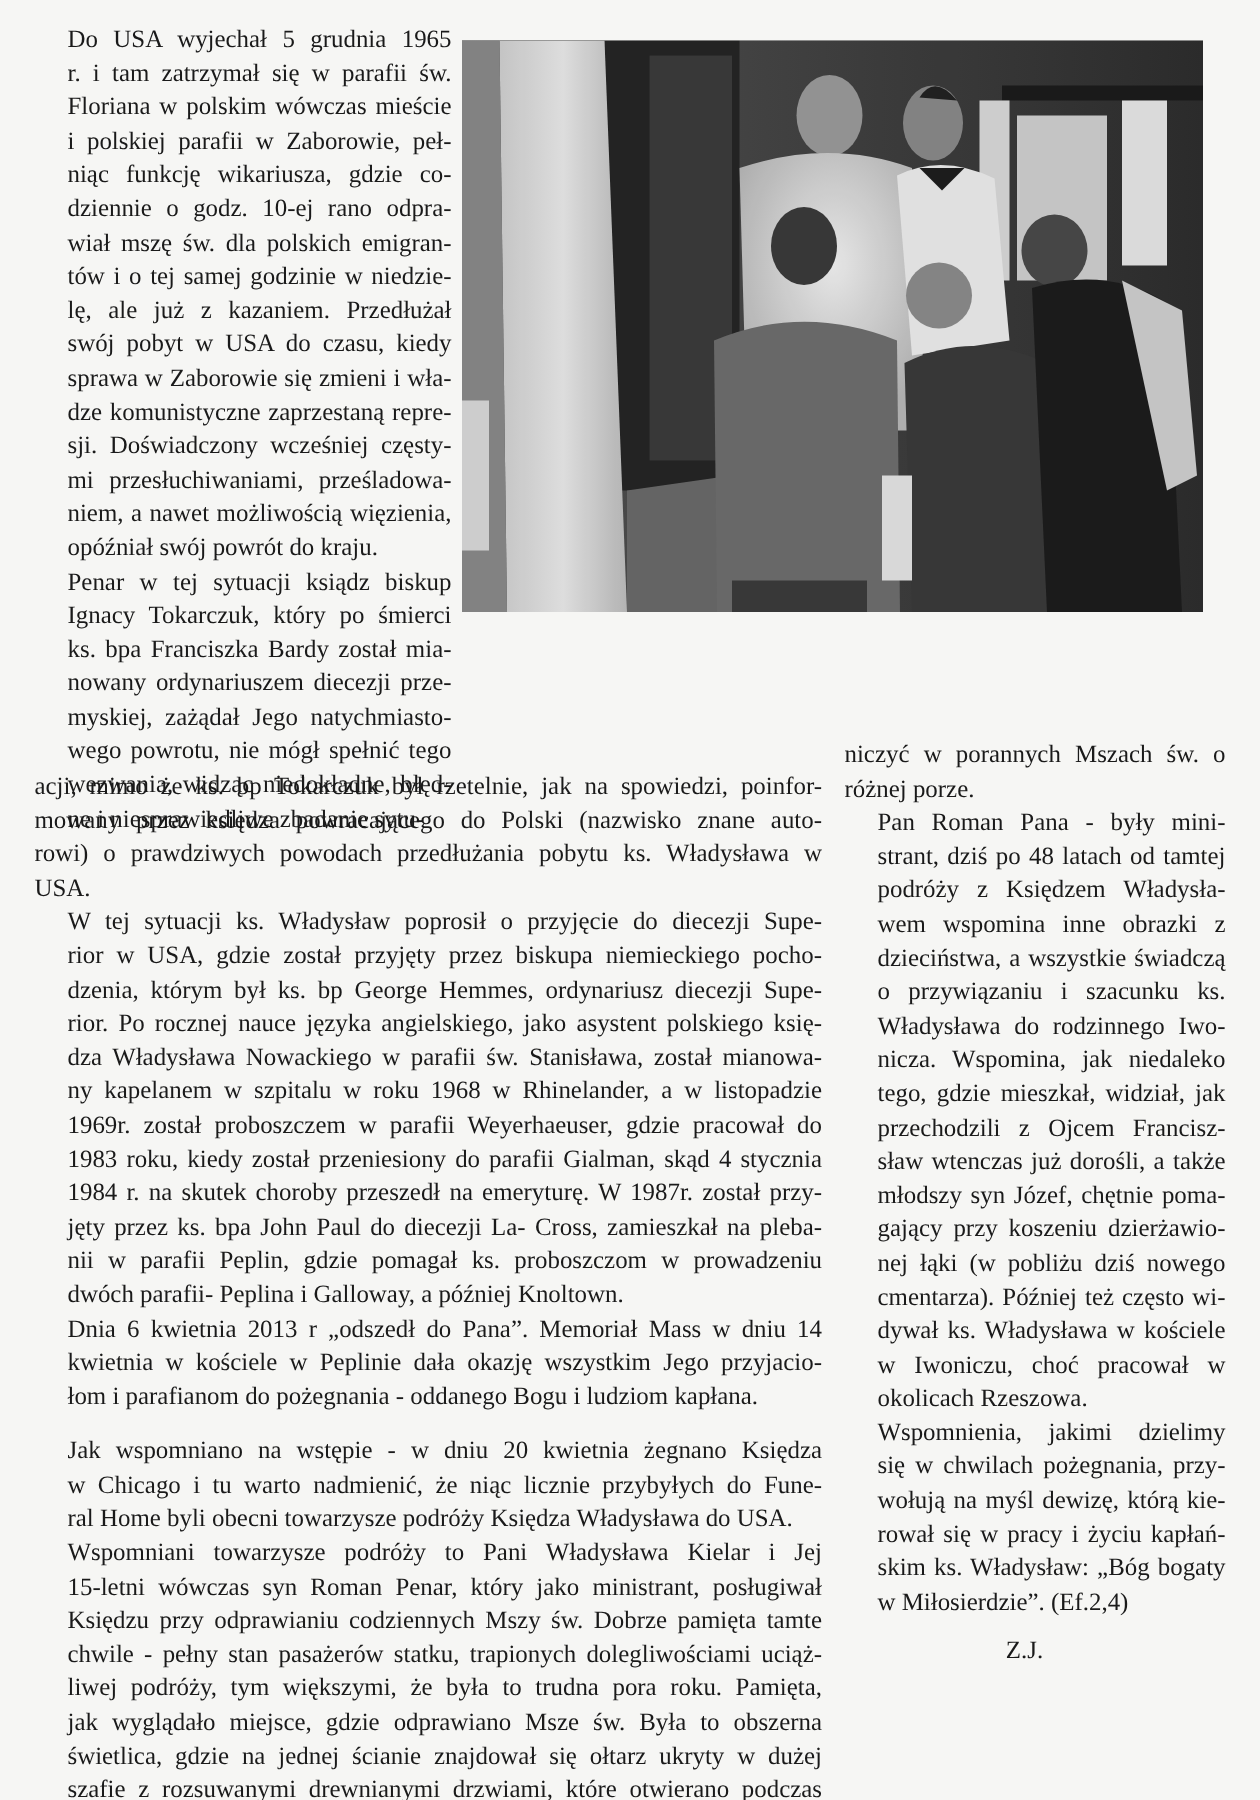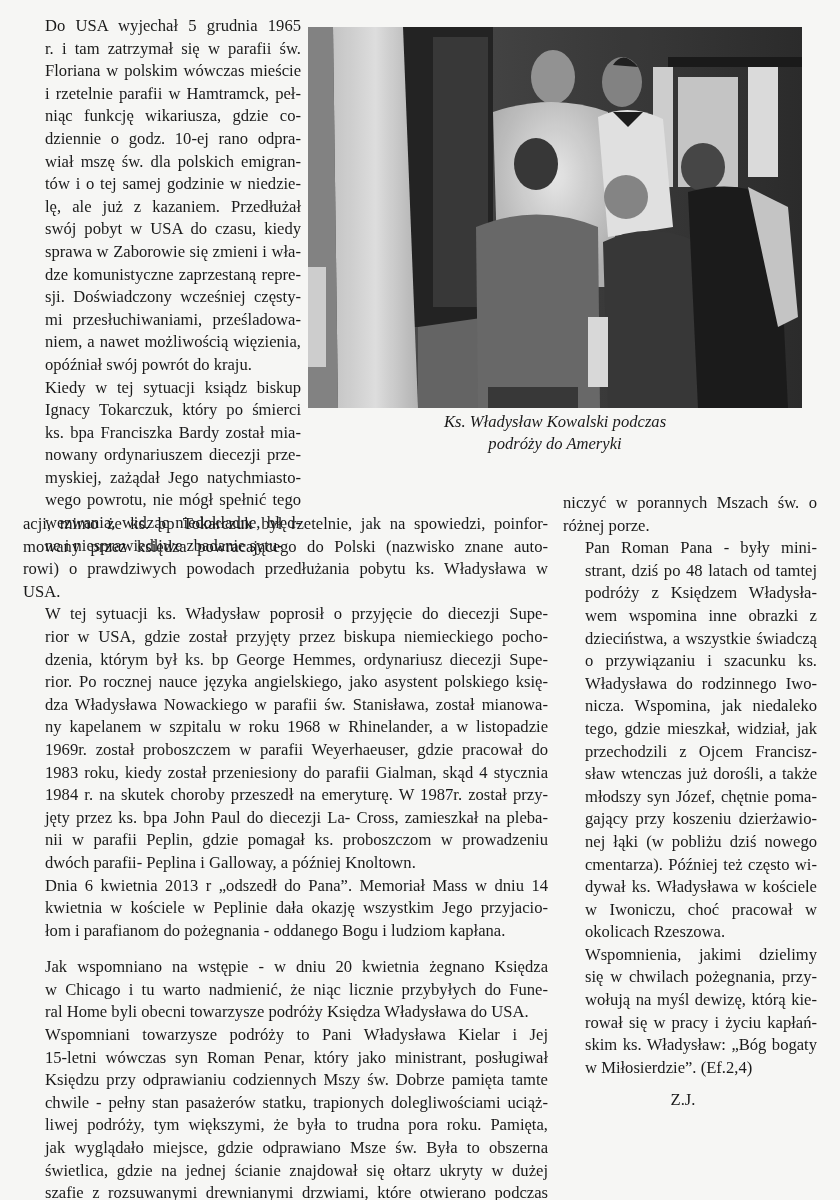--- a/index.html
+++ b/index.html
@@ -46,36 +46,36 @@
 </head>
 <body>
 
 <div class="page">
 
   <div class="block" id="col-left-top">
     <p class="ind">
         <span class="line">Do USA wyjechał 5 grudnia 1965</span>
         <span class="line">r. i tam zatrzymał się w parafii św.</span>
         <span class="line">Floriana w polskim wówczas mieście</span>
-        <span class="line">i rzetelnie parafii w Hamtramck, peł-</span>
+        <span class="line">i polskiej parafii w Zaborowie, peł-</span>
         <span class="line">niąc funkcję wikariusza, gdzie co-</span>
         <span class="line">dziennie o  godz. 10-ej rano odpra-</span>
         <span class="line">wiał mszę św. dla polskich emigran-</span>
         <span class="line">tów i o tej samej godzinie w niedzie-</span>
         <span class="line">lę, ale już z kazaniem. Przedłużał</span>
         <span class="line">swój pobyt w USA do czasu, kiedy</span>
         <span class="line">sprawa w Zaborowie się zmieni i  wła-</span>
         <span class="line">dze komunistyczne zaprzestaną repre-</span>
         <span class="line">sji. Doświadczony wcześniej częsty-</span>
         <span class="line">mi przesłuchiwaniami, prześladowa-</span>
         <span class="line">niem, a nawet możliwością więzienia,</span>
         <span class="line last">opóźniał swój powrót do kraju.</span>
       </p>
     <p class="ind">
-        <span class="line">Kiedy w tej sytuacji ksiądz biskup</span>
+        <span class="line">Penar w tej sytuacji ksiądz biskup</span>
         <span class="line">Ignacy Tokarczuk, który po śmierci</span>
         <span class="line">ks. bpa Franciszka Bardy został mia-</span>
         <span class="line">nowany ordynariuszem diecezji prze-</span>
         <span class="line">myskiej, zażądał Jego natychmiasto-</span>
         <span class="line">wego powrotu, nie mógł spełnić tego</span>
         <span class="line">wezwania, widząc niedokładne, błęd-</span>
         <span class="line last">ne i niesprawiedliwe zbadanie sytu-</span>
       </p>
   </div>
 
@@ -130,24 +130,20 @@
       <ellipse cx="395" cy="140" rx="22" ry="24" fill="#4a4a4a"></ellipse>
       <path d="M380 165 Q430 150 470 175 L480 381 L390 381 Z" fill="#1d1d1d"></path>
       <path d="M440 160 L480 180 L490 290 L470 300 Z" fill="#cfcfcf"></path>
 
       <rect x="280" y="290" width="20" height="70" fill="#e4e4e4"></rect>
 
       <rect width="494" height="381" fill="#000" opacity="0.05"></rect>
     </svg>
   </div>
 
-  <div id="caption">
-    <div>Ks. Władysław Kowalski podczas</div>
-    <div>podróży do Ameryki</div>
-  </div>
 
   <div class="block" id="col-left-wide">
     <p>
         <span class="line">acji, mimo że ks. bp Tokarczuk był rzetelnie, jak na spowiedzi, poinfor-</span>
         <span class="line">mowany przez księdza powracającego do Polski (nazwisko znane auto-</span>
         <span class="line">rowi) o prawdziwych powodach przedłużania pobytu ks. Władysława w</span>
         <span class="line last">USA.</span>
       </p>
     <p class="ind">
         <span class="line">W tej sytuacji ks. Władysław poprosił o przyjęcie do diecezji Supe-</span>

